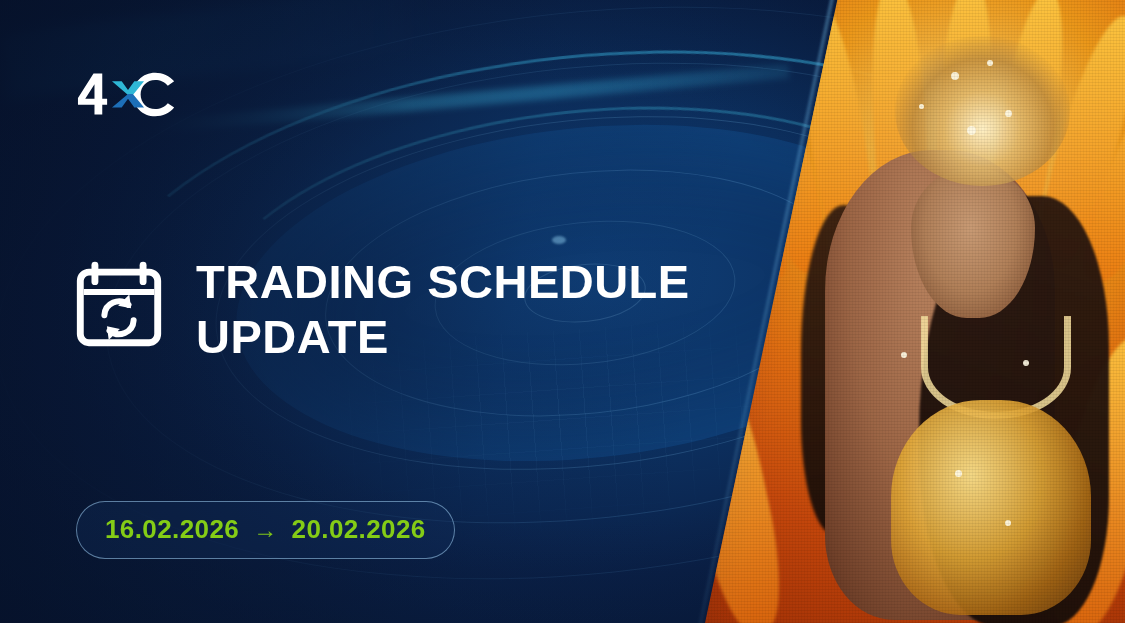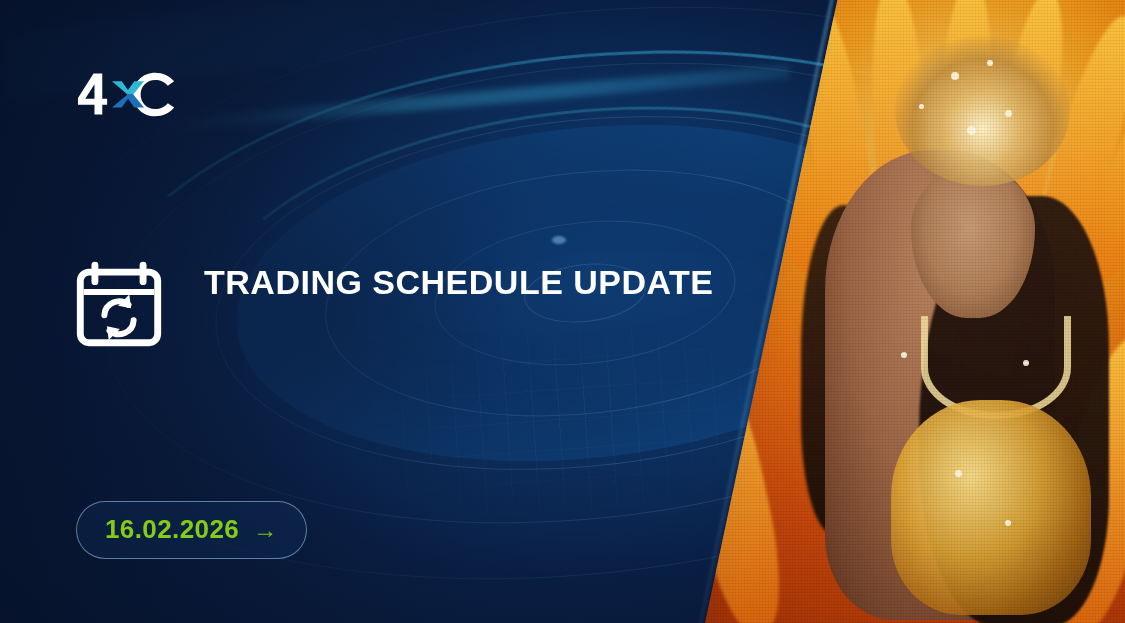--- a/index.html
+++ b/index.html
@@ -238,23 +238,23 @@
   
   .headline-row {
     position: absolute;
     left: 76px; top: 255px;
     display: flex;
     align-items: flex-start;
     gap: 34px;
   }
   .cal-icon { width: 86px; height: 86px; margin-top: 6px; }
   .headline {
-    margin: 8px;
+    margin: 0;
     color: #ffffff;
-    font-size: 34px;
+    font-size: 47px;
     line-height: 1.17;
     font-weight: bold;
     letter-spacing: 0.5px;
     text-transform: uppercase;
     max-width: 560px;
   }
 
   
   .date-pill {
     position: absolute;
@@ -360,15 +360,16 @@
         <path d="M62 39 L64 55 L49 52 Z" fill="#ffffff"></path>
         <path d="M38 92 L36 76 L51 79 Z" fill="#ffffff"></path>
       </svg>
     </div>
     <h1 class="headline">TRADING SCHEDULE UPDATE</h1>
   </div>
 
   <div class="date-pill">
     <span>16.02.2026</span>
     <span class="date-arrow">→</span>
+    <span>20.02.2026</span>
   </div>
 
 </div>
 
 </body></html>

